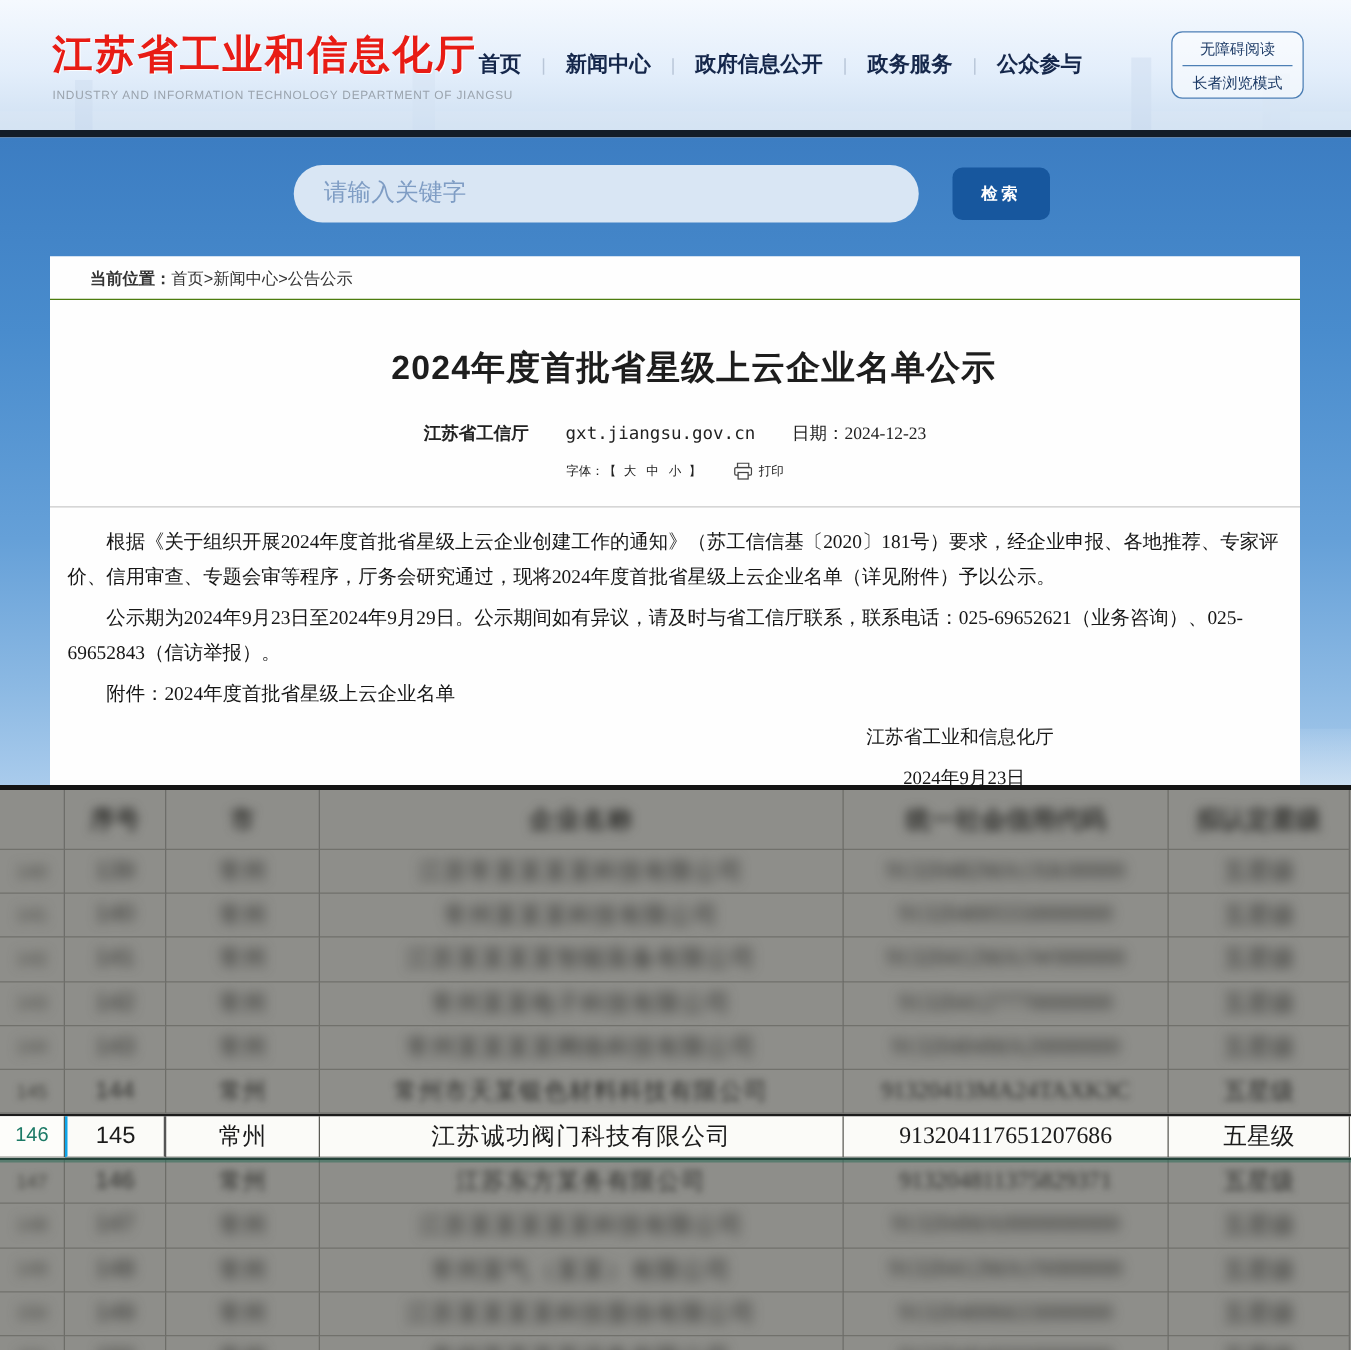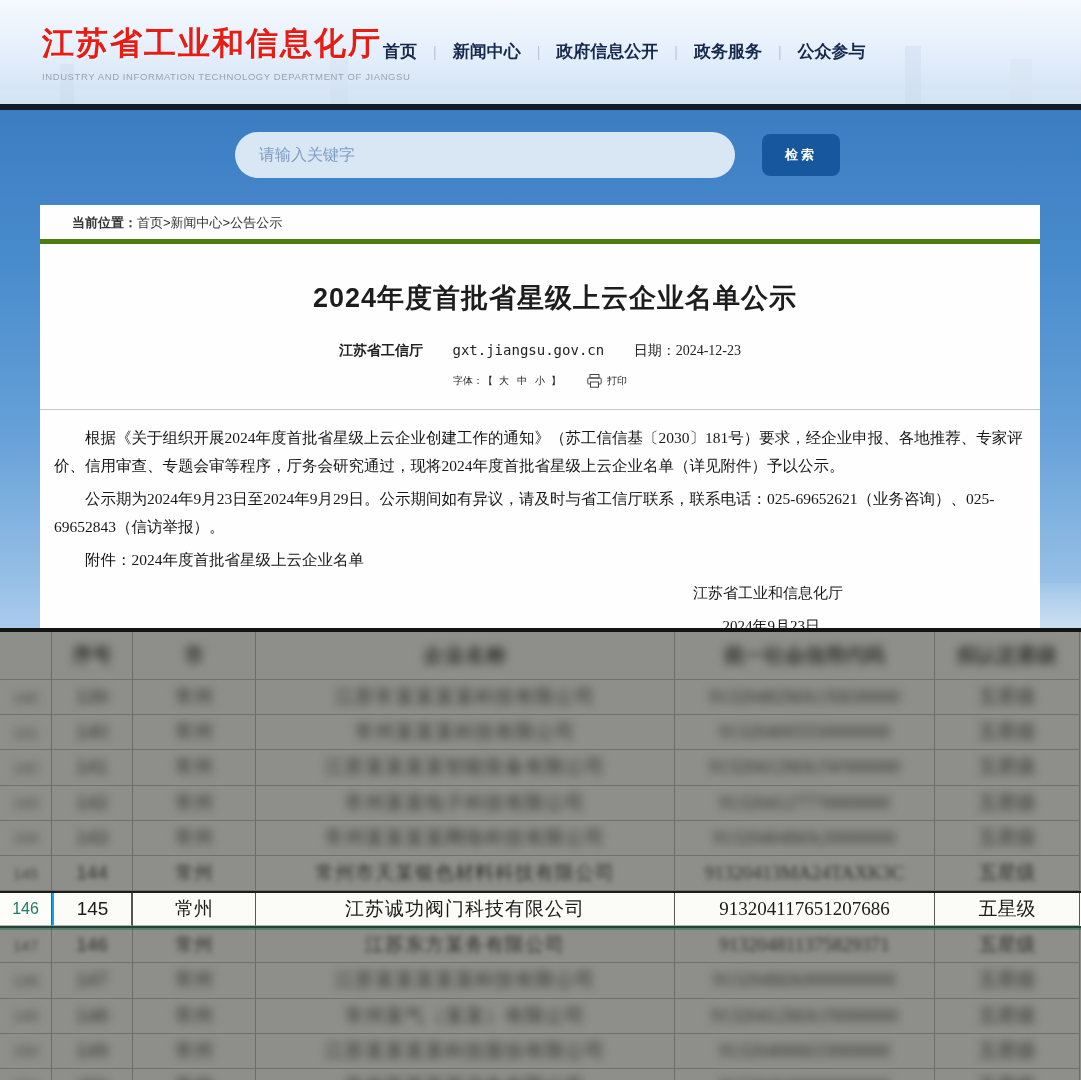--- a/index.html
+++ b/index.html
@@ -35,30 +35,30 @@
   .dark-strip { position:absolute; left:0; top:104px; width:1081px; height:6px; background:#131d28; }
 
   
   .blue-band { position:absolute; left:0; top:110px; width:1081px; height:518px;
     background:linear-gradient(180deg,#3c7dc2 0%,#498ccd 30%,#65a0d8 62%,#8cb9e3 85%,#a9cbec 100%); }
   .mountain { position:absolute; right:0; bottom:0; width:45px; height:45px; opacity:.7;
     background:linear-gradient(180deg,rgba(255,255,255,.1),rgba(230,238,245,.8)); }
   .search-wrap { position:absolute; left:235px; top:22px; width:610px; height:46px; }
   .search-input { position:absolute; left:0; top:0; width:500px; height:46px;
     border:none; border-radius:23px; background:#d9e6f4; padding:0 24px;
-    font-size:16px; color:#33527e; outline:none; font-family:"Liberation Sans",sans-serif; }
+    font-size:19px; color:#33527e; outline:none; font-family:"Liberation Sans",sans-serif; }
   .search-input::placeholder { color:#7f9dc4; }
   .search-btn { position:absolute; left:527px; top:2px; width:78px; height:42px;
     border:none; border-radius:8px; background:#17579e; color:#fff; font-size:13px;
     font-weight:bold; letter-spacing:3px; cursor:pointer; font-family:"Liberation Sans",sans-serif; }
 
   
   .card { position:absolute; left:40px; top:95px; width:1000px; height:423px; background:#fefefe; }
   .breadcrumb { padding:9px 0 7px 32px; font-size:13px; color:#333;
-    border-bottom:5px solid #4d7c0f; }
+    border-bottom:1px solid #4d7c0f; }
   .breadcrumb b { font-weight:bold; }
   .art-title { margin-top:36px; text-align:center; font-size:27px; font-weight:bold;
     color:#1d1d1d; letter-spacing:1px;margin-left:30px; }
   .meta-row { margin-top:26px; text-align:center; font-size:14px; color:#222;
     font-family:"Liberation Serif", serif; }
   .meta-row .src { font-weight:bold; }
   .meta-row .site { font-family:"DejaVu Sans Mono", monospace; margin:0 26px; }
   .font-row { margin-top:14px; text-align:center; font-size:10px; color:#222;
     display:flex; justify-content:center; align-items:center; gap:4px; }
   .font-size-btn { cursor:pointer; margin:0 2px; }
@@ -112,20 +112,25 @@
       <span class="nav-item">首页</span>
       <span class="sep">|</span>
       <span class="nav-item">新闻中心</span>
       <span class="sep">|</span>
       <span class="nav-item">政府信息公开</span>
       <span class="sep">|</span>
       <span class="nav-item">政务服务</span>
       <span class="sep">|</span>
       <span class="nav-item">公众参与</span>
     </nav>
+    <div class="acc-box">
+      <div class="acc-btn">无障碍阅读</div>
+      <div class="divide"></div>
+      <div class="acc-btn">长者浏览模式</div>
+    </div>
   </div>
 
   <div class="dark-strip"></div>
 
   <div class="blue-band">
     <div class="mountain"></div>
     <div class="search-wrap">
       <input class="search-input" type="text" placeholder="请输入关键字" style="">
       <button class="search-btn">检索</button>
     </div>
@@ -150,21 +155,21 @@
           <svg width="15" height="14" viewBox="0 0 15 14">
             <rect x="3" y="0.5" width="9" height="3.5" fill="none" stroke="#444" stroke-width="1"></rect>
             <rect x="0.8" y="4" width="13.4" height="6" fill="none" stroke="#444" stroke-width="1" rx="1"></rect>
             <rect x="3.5" y="8" width="8" height="5.2" fill="#fff" stroke="#444" stroke-width="1"></rect>
           </svg>
           <span>打印</span>
         </span>
       </div>
       <div class="divider"></div>
       <div class="body-text">
-        <p>根据《关于组织开展2024年度首批省星级上云企业创建工作的通知》（苏工信信基〔2030〕181号）要求，经企业申报、各地推荐、专家评价、信用审查、专题会审等程序，厅务会研究通过，现将2024年度首批省星级上云企业名单（详见附件）予以公示。</p>
+        <p>根据《关于组织开展2024年度首批省星级上云企业创建工作的通知》（苏工信信基〔2020〕181号）要求，经企业申报、各地推荐、专家评价、信用审查、专题会审等程序，厅务会研究通过，现将2024年度首批省星级上云企业名单（详见附件）予以公示。</p>
         <p>公示期为2024年9月23日至2024年9月29日。公示期间如有异议，请及时与省工信厅联系，联系电话：025-69652621（业务咨询）、025-69652843（信访举报）。</p>
         <p>附件：2024年度首批省星级上云企业名单</p>
       </div>
       <div class="sign-name">江苏省工业和信息化厅</div>
       <div class="sign-date">2024年9月23日</div>
     </div>
   </div>
 
   <div class="table-shot">
     <div class="trow header">

